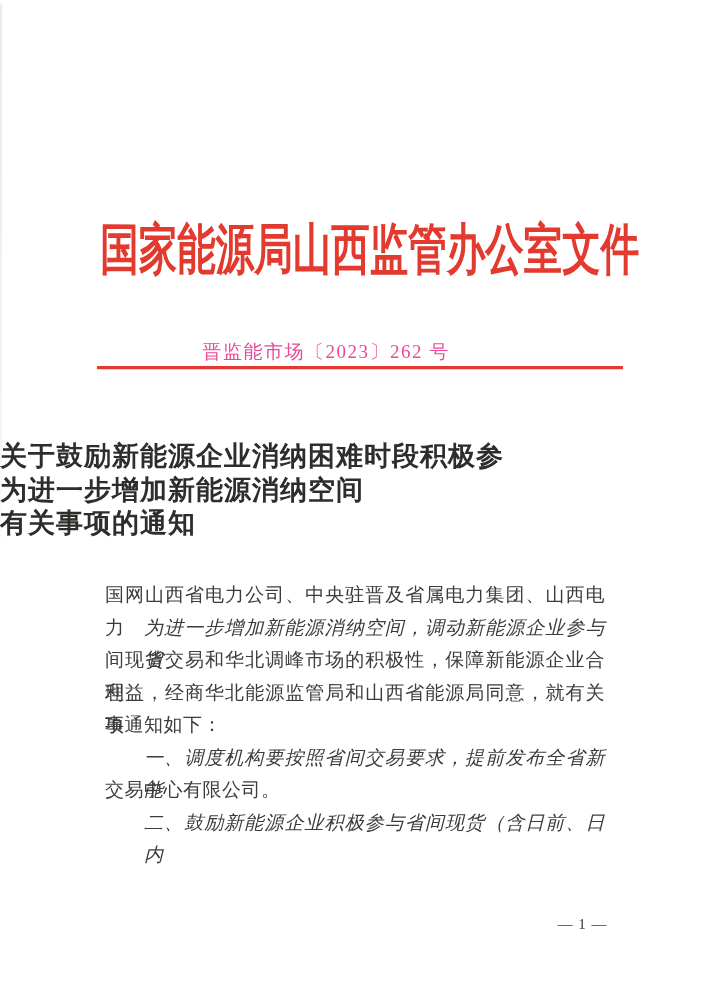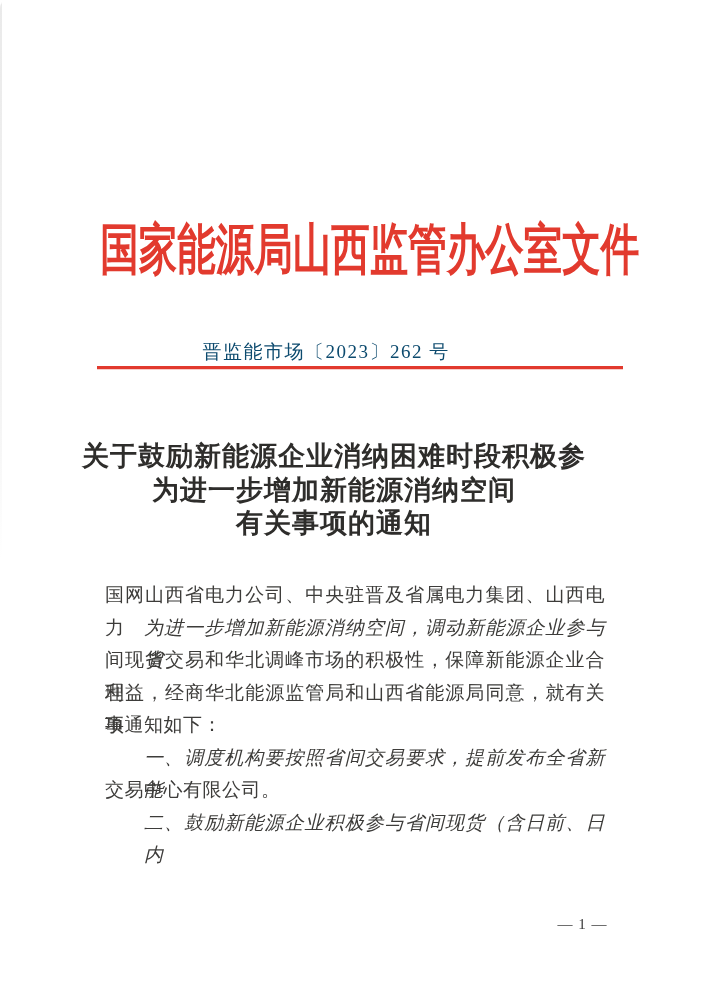--- a/index.html
+++ b/index.html
@@ -39,38 +39,38 @@
     letter-spacing: 0px;
   }
   
   .doc-number {
     position: absolute;
     top: 339px; left: 0; right: 16px;
     height: 26px;
     line-height: 26px;
     text-align: center;
     font-size: 19px;
-    color: #0c4a6e;
+    color: #ec4899;
     letter-spacing: 1.5px;
   }
   
   .red-divider {
     position: absolute;
     top: 366px;
     left: 97px;
     width: 526px;
     height: 3px;
     background: var(--accent, #e23a2e);
     box-shadow: 0 1px 0 rgba(226,58,46,.25);
   }
   
   .doc-title {
     position: absolute;
     top: 440px; left: 0; right: 0;
-    text-align: center;
+    text-align: left;
     color: #2e2d2b;
     font-weight: bold;
     font-size: 27px;
   }
   .title-line {
     line-height: 33.5px;
     letter-spacing: 1px;
     white-space: nowrap;
   }
   

